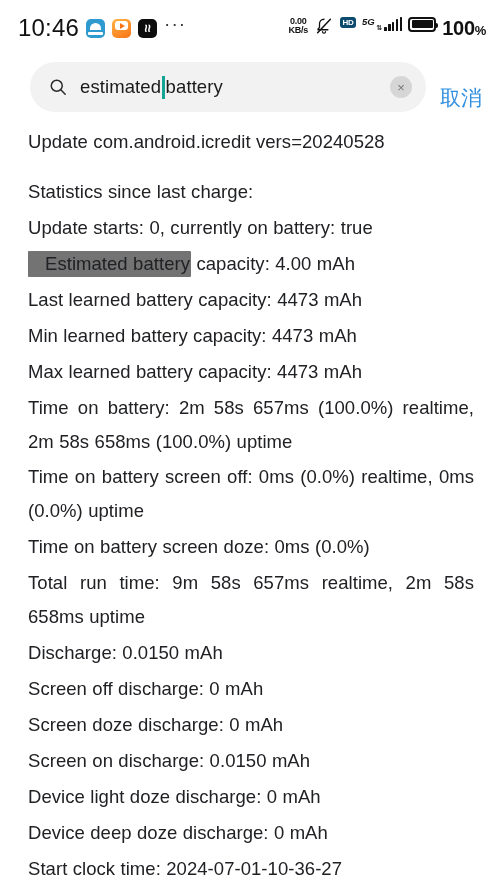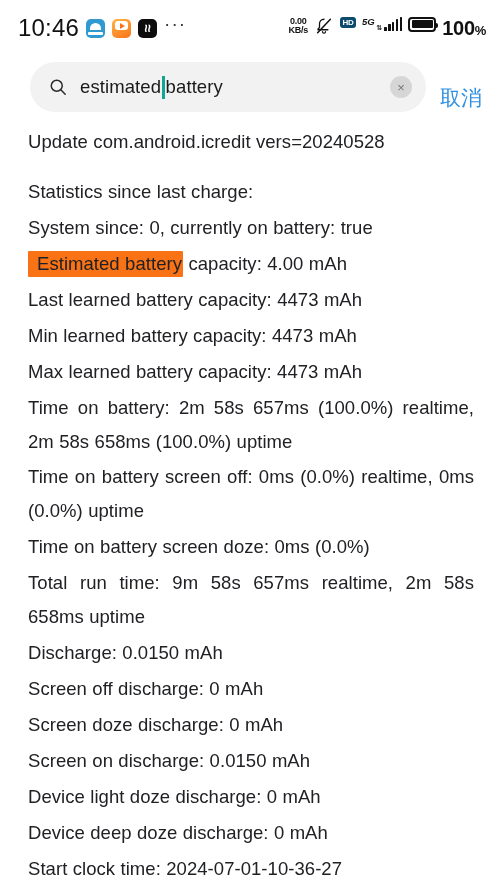--- a/index.html
+++ b/index.html
@@ -228,23 +228,23 @@
     word-spacing: 0.2px;
   }
   .line.justify {
     text-align: justify;
     text-align-last: left;
     line-height: 34px;
     margin: 1px 0;
   }
   .line.spacer { height: 14px; line-height: 14px; }
   .hl {
-    background: #f97316;
+    background: #737373;
     color: #202124;
-    padding: 2px 1px 3px 9px;
+    padding: 2px 1px 3px 17px;
     border-radius: 1px;
   }
 </style>
 </head>
 <body>
 
 <div class="status-bar">
   <div class="status-left">
     <span class="status-clock">10:46</span>
     <span class="notif-icon a"></span>
@@ -299,21 +299,21 @@
       </div>
     <div class="clear-btn">×</div>
   </div>
   <div class="cancel-btn">取消</div>
 </div>
 
 <div class="content">
   <div class="line">Update com.android.icredit vers=20240528</div>
   <div class="line spacer"></div>
   <div class="line">Statistics since last charge:</div>
-  <div class="line">System since: 0, currently on battery: true</div>
+  <div class="line">Update starts: 0, currently on battery: true</div>
   <div class="line"><span class="hl">Estimated battery</span><span> capacity: 4.00 mAh</span></div>
   <div class="line">Last learned battery capacity: 4473 mAh</div>
   <div class="line">Min learned battery capacity: 4473 mAh</div>
   <div class="line">Max learned battery capacity: 4473 mAh</div>
   <div class="line justify">Time on battery: 2m 58s 657ms (100.0%) realtime, 2m 58s 658ms (100.0%) uptime</div>
   <div class="line justify">Time on battery screen off: 0ms (0.0%) realtime, 0ms (0.0%) uptime</div>
   <div class="line">Time on battery screen doze: 0ms (0.0%)</div>
   <div class="line justify">Total run time: 9m 58s 657ms realtime, 2m 58s 658ms uptime</div>
   <div class="line">Discharge: 0.0150 mAh</div>
   <div class="line">Screen off discharge: 0 mAh</div>

